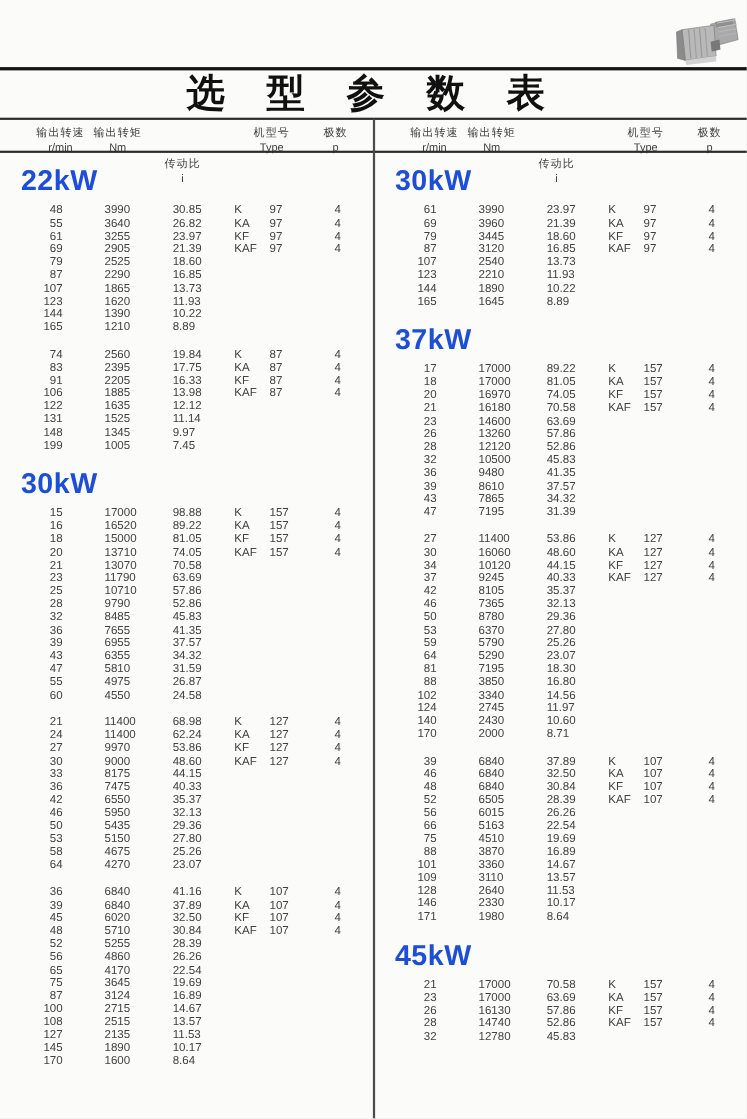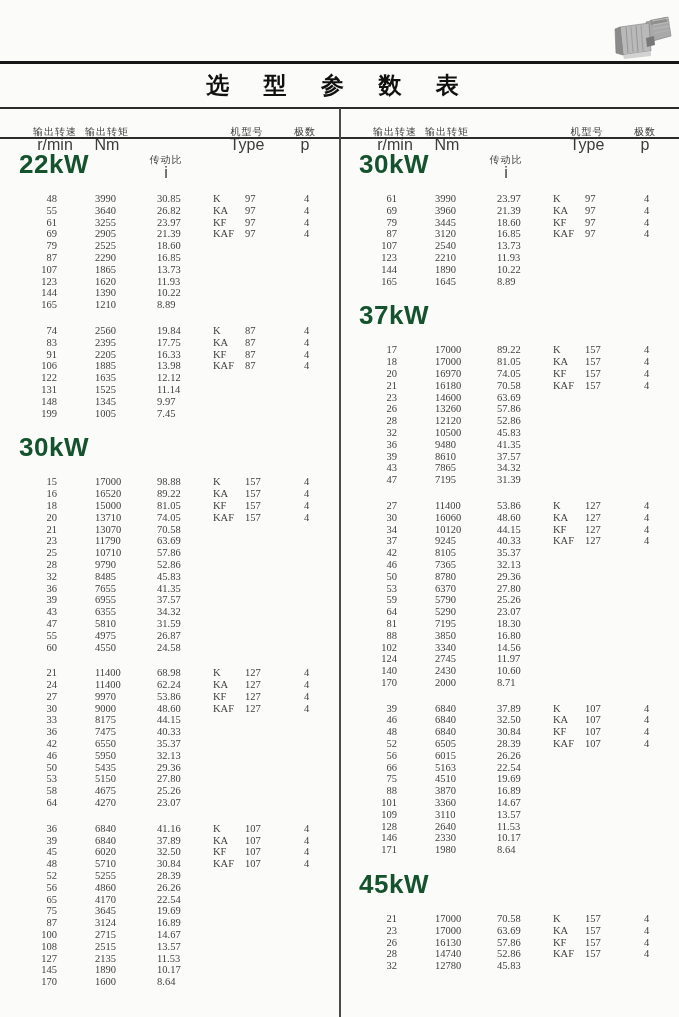--- a/index.html
+++ b/index.html
@@ -11,39 +11,39 @@
   
   .photo{position:absolute;left:610px;top:12px;width:66px;height:50px;}
   
   .rule-thick{position:absolute;top:61px;left:0;width:679px;height:3px;background:#161616;}
   .rule-a{position:absolute;top:107px;left:0;width:679px;height:2px;background:#2b2b2b;}
   .rule-b{position:absolute;top:137px;left:0;width:679px;height:2px;background:#2b2b2b;}
   .vdivider{position:absolute;top:108px;left:339px;width:2px;height:909px;background:#4a4a4a;}
   
   .title{
     position:absolute;top:64px;left:0;width:679px;text-align:center;
-    font-size:23px;font-weight:bold;color:#101010;letter-spacing:14px;line-height:42px;
+    font-size:35px;font-weight:bold;color:#101010;letter-spacing:14px;line-height:42px;
   }
   
   .header-row{position:absolute;top:108px;left:0;width:679px;height:29px;}
-  .hgroup{position:absolute;top:16px;height:29px;width:333px;}
+  .hgroup{position:absolute;top:6px;height:29px;width:333px;}
   .hgroup.g0{left:0;} .hgroup.g1{left:340px;}
   .hcell{position:absolute;top:1px;text-align:center;color:#3c3c3c;}
   .hlabel{font-size:10px;letter-spacing:1px;line-height:13px;}
-  .hunit{font-size:16px;line-height:13px;}
+  .hunit{font-size:10px;line-height:13px;}
   .hc0{left:15px;width:80px;} .hc1{left:67px;width:80px;} .hc2{left:126px;width:80px;margin-top:28px;}
   .hc3{left:207px;width:80px;} .hc4{left:265px;width:80px;}
   
   .half{position:absolute;top:140px;width:339px;}
   #col-left{left:0;} #col-right{left:340px;}
   .section-title{
-    font-size:26px;font-weight:800;color:#14532d;line-height:30px;
+    font-size:26px;font-weight:800;color:#1d4ed8;line-height:30px;
     margin:9px 0 7px 19px;letter-spacing:0.5px;
   }
-  .block{margin:14px 0 13px 0;font-family:Liberation Serif, serif;}
+  .block{margin:0 0 13px 0;}
   .row{
     height:11.8px;display:grid;align-items:center;
     grid-template-columns:57px 100px 56px 32px 30px auto;
     font-size:10.5px;line-height:11.8px;color:#414141;
   }
   .c0{text-align:right;}
   .c1{padding-left:38px;}
   .c2{padding-left:0;}
   .c3{padding-left:0;}
   .c4{padding-left:0;}

